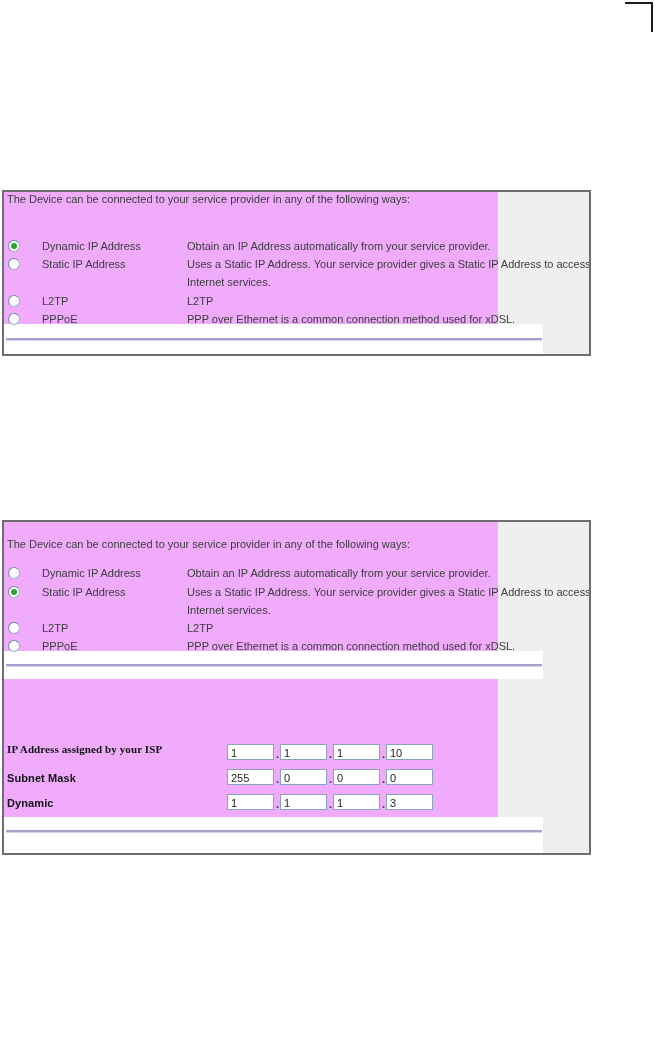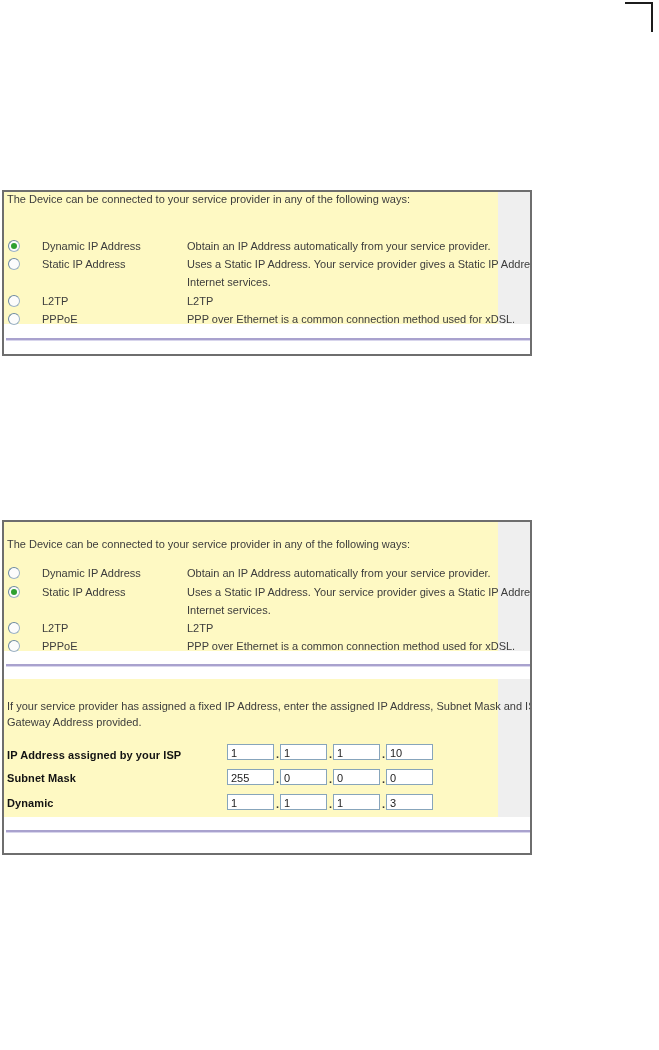--- a/index.html
+++ b/index.html
@@ -8,22 +8,22 @@
     background:#ffffff;
     font-family:"Liberation Sans","DejaVu Sans",sans-serif;
     -webkit-font-smoothing:antialiased;
   }
   
   .corner-h{position:absolute;top:2px;left:625px;width:28px;height:2px;background:#1c1c1c;}
   .corner-v{position:absolute;top:2px;left:651px;width:2px;height:30px;background:#1c1c1c;}
 
   
   .panel{
-    position:absolute;left:2px;width:530px;
-    border:2px solid #6e6e6e;background:#fef9c3;box-sizing:border-box;
+    position:absolute;left:2px;width:589px;
+    border:2px solid #6e6e6e;background:#f0abfc;box-sizing:border-box;
   }
   .panel-inner{position:absolute;left:0;top:0;right:0;bottom:0;overflow:hidden;}
   .graycol{position:absolute;top:0;bottom:0;left:494px;right:0;background:#efefef;}
   .hrstrip{position:absolute;left:0;width:539px;background:#ffffff;}
   .hrline{
     position:absolute;left:2px;width:536px;height:2px;
     background:#a9a2ce;border-bottom:1px solid #d8d5ec;
   }
   .ptitle{
     position:absolute;left:3px;font-size:11px;line-height:14px;color:#3c3c3c;
@@ -116,23 +116,22 @@
     <div class="optdesc" style="top:61px;">Uses a Static IP Address. Your service provider gives a Static IP Address to access Internet services.</div>
 
     <div class="radio" style="top:100px;"></div>
     <div class="optlabel" style="top:100px;">L2TP</div>
     <div class="optdesc" style="top:97px;">L2TP</div>
 
     <div class="radio" style="top:118px;"></div>
     <div class="optlabel" style="top:118px;">PPPoE</div>
     <div class="optdesc" style="top:115px;">PPP over Ethernet is a common connection method used for xDSL.</div>
 
-    <div class="note" style="top:176px;">If your service provider has assigned a fixed IP Address, enter the assigned IP Address, Subnet Mask and ISP Gateway Address provided.</div>
 
-    <div class="flabel" style="top:227px;">IP Address assigned by your ISP</div>
+    <div class="flabel" style="top:221px;font-family:Liberation Serif, serif;">IP Address assigned by your ISP</div>
     <input class="octet" style="left: 223px; top: 222px;" value="1">
     <div class="dot" style="left:271px;top:226px;">.</div>
     <input class="octet" style="left: 276px; top: 222px;" value="1">
     <div class="dot" style="left:324px;top:226px;">.</div>
     <input class="octet" style="left: 329px; top: 222px;" value="1">
     <div class="dot" style="left:377px;top:226px;">.</div>
     <input class="octet" style="left: 382px; top: 222px;" value="10">
 
     <div class="flabel" style="top:250px;text-align:center;">Subnet Mask</div>
     <input class="octet" style="left: 223px; top: 247px;" value="255">

